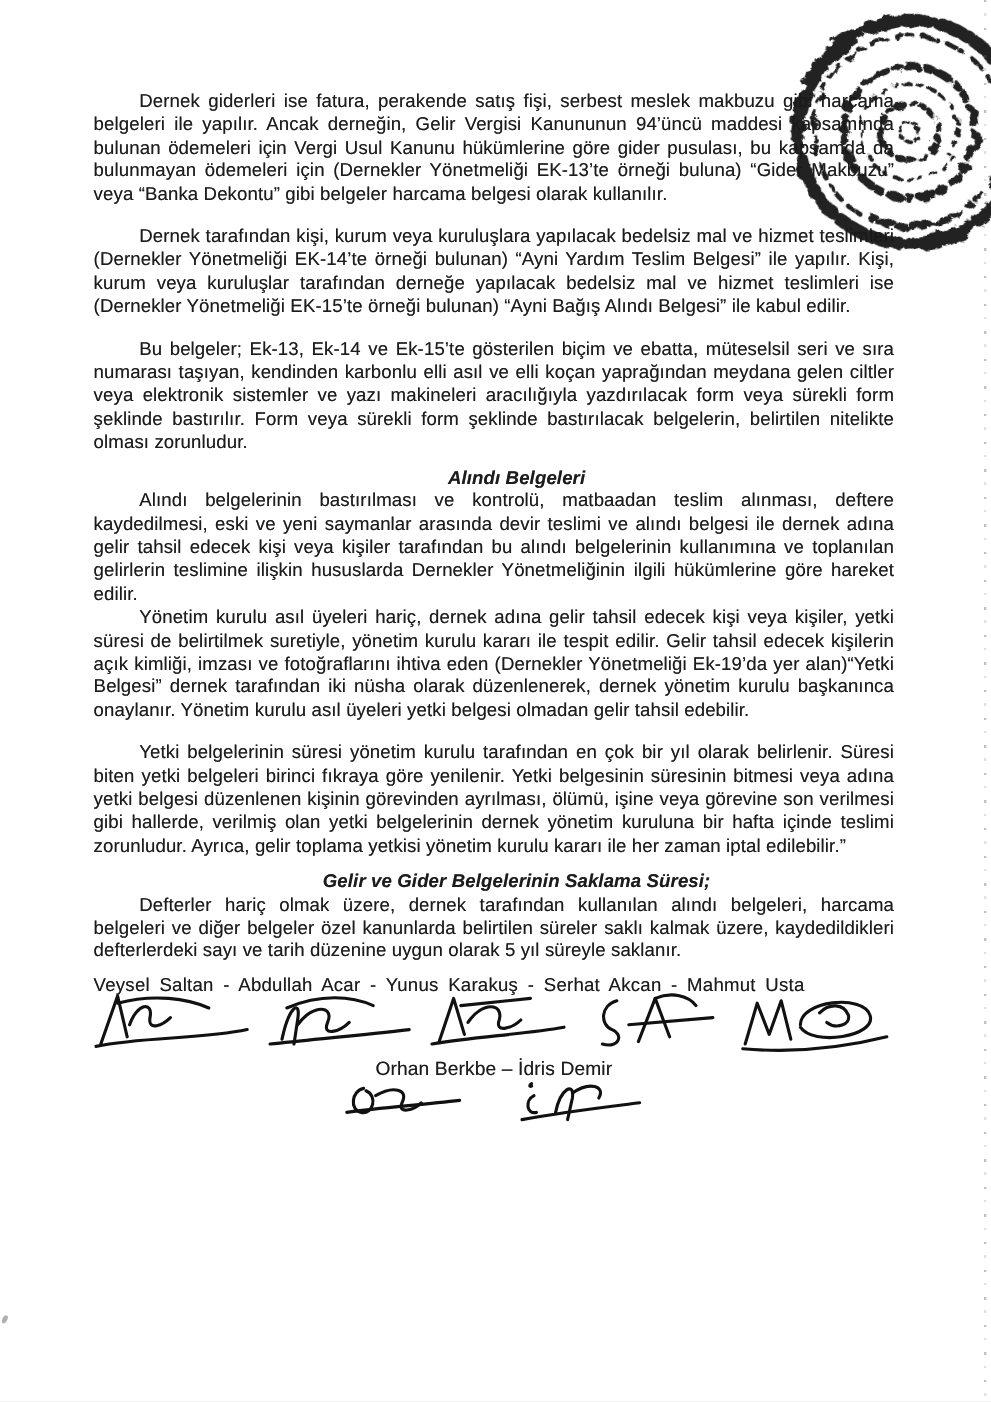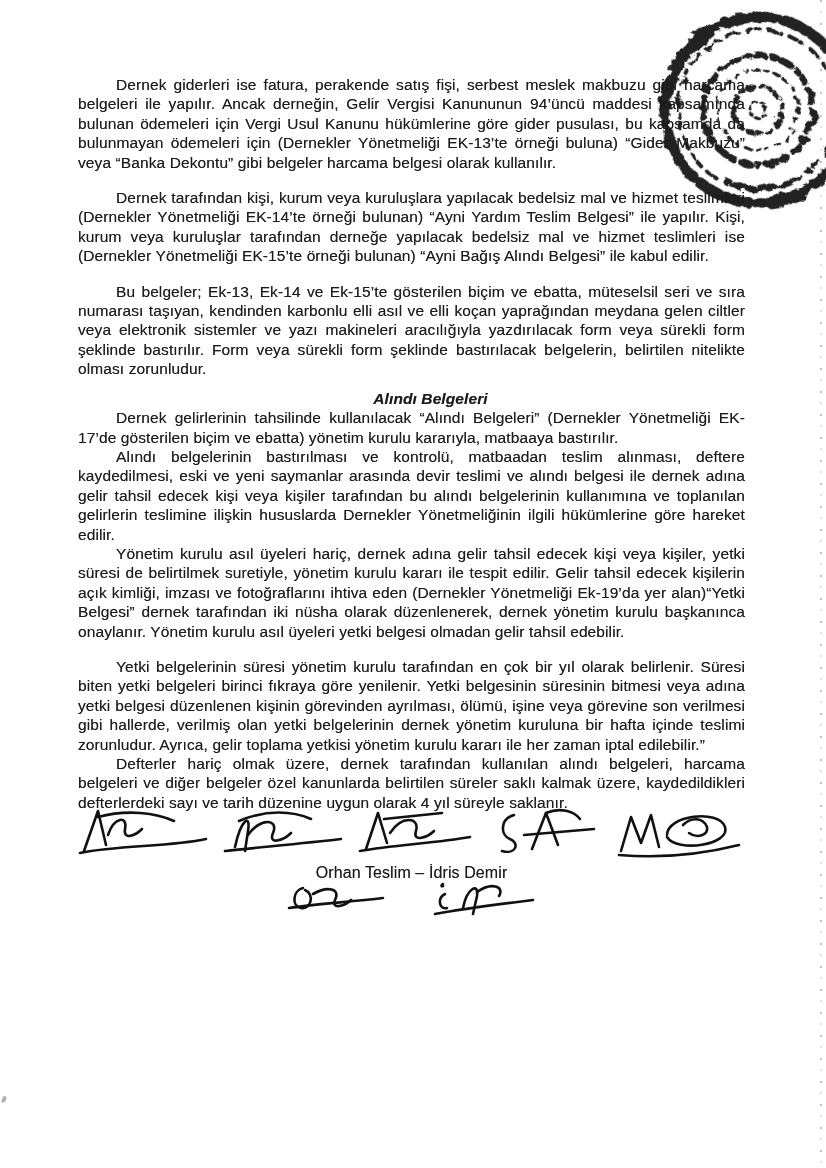--- a/index.html
+++ b/index.html
@@ -124,32 +124,33 @@
   <div class="content">
 
     <p class="block first">Dernek giderleri ise fatura, perakende satış fişi, serbest meslek makbuzu gibi harcama belgeleri ile yapılır. Ancak derneğin, Gelir Vergisi Kanununun 94’üncü maddesi kapsamında bulunan ödemeleri için Vergi Usul Kanunu hükümlerine göre gider pusulası, bu kapsamda da bulunmayan ödemeleri için (Dernekler Yönetmeliği EK-13’te örneği buluna) “Gider Makbuzu” veya “Banka Dekontu” gibi belgeler harcama belgesi olarak kullanılır.</p>
 
     <p class="block">Dernek tarafından kişi, kurum veya kuruluşlara yapılacak bedelsiz mal ve hizmet teslimleri (Dernekler Yönetmeliği EK-14’te örneği bulunan) “Ayni Yardım Teslim Belgesi” ile yapılır. Kişi, kurum veya kuruluşlar tarafından derneğe yapılacak bedelsiz mal ve hizmet teslimleri ise (Dernekler Yönetmeliği EK-15’te örneği bulunan) “Ayni Bağış Alındı Belgesi” ile kabul edilir.</p>
 
     <p class="block">Bu belgeler; Ek-13, Ek-14 ve Ek-15’te gösterilen biçim ve ebatta, müteselsil seri ve sıra numarası taşıyan, kendinden karbonlu elli asıl ve elli koçan yaprağından meydana gelen ciltler veya elektronik sistemler ve yazı makineleri aracılığıyla yazdırılacak form veya sürekli form şeklinde bastırılır. Form veya sürekli form şeklinde bastırılacak belgelerin, belirtilen nitelikte olması zorunludur.</p>
 
     <p class="block heading">Alındı Belgeleri</p>
 
-    <p class="block tight">Dernek gelirlerinin tahsilinde kullanılacak “Alındı Belgeleri” (Dernekler Yönetmeliği EK- 17’de gösterilen biçim ve ebatta) yönetim kurulu kararıyla, matbaaya bastırılır.</p>
 
     <p class="block tight">Alındı belgelerinin bastırılması ve kontrolü, matbaadan teslim alınması, deftere kaydedilmesi, eski ve yeni saymanlar arasında devir teslimi ve alındı belgesi ile dernek adına gelir tahsil edecek kişi veya kişiler tarafından bu alındı belgelerinin kullanımına ve toplanılan gelirlerin teslimine ilişkin hususlarda Dernekler Yönetmeliğinin ilgili hükümlerine göre hareket edilir.</p>
 
 
     <p class="block tight">Yönetim kurulu asıl üyeleri hariç, dernek adına gelir tahsil edecek kişi veya kişiler, yetki süresi de belirtilmek suretiyle, yönetim kurulu kararı ile tespit edilir. Gelir tahsil edecek kişilerin açık kimliği, imzası ve fotoğraflarını ihtiva eden (Dernekler Yönetmeliği Ek-19’da yer alan)“Yetki Belgesi” dernek tarafından iki nüsha olarak düzenlenerek, dernek yönetim kurulu başkanınca onaylanır. Yönetim kurulu asıl üyeleri yetki belgesi olmadan gelir tahsil edebilir.</p>
 
     <p class="block">Yetki belgelerinin süresi yönetim kurulu tarafından en çok bir yıl olarak belirlenir. Süresi biten yetki belgeleri birinci fıkraya göre yenilenir. Yetki belgesinin süresinin bitmesi veya adına yetki belgesi düzenlenen kişinin görevinden ayrılması, ölümü, işine veya görevine son verilmesi gibi hallerde, verilmiş olan yetki belgelerinin dernek yönetim kuruluna bir hafta içinde teslimi zorunludur. Ayrıca, gelir toplama yetkisi yönetim kurulu kararı ile her zaman iptal edilebilir.”</p>
 
-
-    <p class="block tight">Defterler hariç olmak üzere, dernek tarafından kullanılan alındı belgeleri, harcama belgeleri ve diğer belgeler özel kanunlarda belirtilen süreler saklı kalmak üzere, kaydedildikleri defterlerdeki sayı ve tarih düzenine uygun olarak 4 yıl süreyle saklanır.</p>
-
+    <p class="block heading">Gelir ve Gider Belgelerinin Saklama Süresi;</p>
+
+    <p class="block tight">Defterler hariç olmak üzere, dernek tarafından kullanılan alındı belgeleri, harcama belgeleri ve diğer belgeler özel kanunlarda belirtilen süreler saklı kalmak üzere, kaydedildikleri defterlerdeki sayı ve tarih düzenine uygun olarak 5 yıl süreyle saklanır.</p>
+
+    <div class="block names-line">Veysel Saltan - Abdullah Acar - Yunus Karakuş - Serhat Akcan - Mahmut Usta</div>
 
     <div class="sig-row">
       <svg class="sig" width="132" height="58" viewBox="0 0 132 58" aria-hidden="true">
         <path d="M6 46 L20 6 L28 40"></path>
         <path d="M30 30 C36 12 50 10 47 24 C45 36 58 30 64 24"></path>
         <path d="M20 12 C50 4 78 8 96 16"></path>
         <path d="M2 48 C40 40 92 42 128 34"></path>
       </svg>
       <svg class="sig" width="122" height="58" viewBox="0 0 122 58" aria-hidden="true">
         <path d="M12 42 C18 14 28 8 25 26 L22 46"></path>
@@ -170,21 +171,21 @@
         <path d="M34 30 L104 24"></path>
       </svg>
       <svg class="sig" width="130" height="58" viewBox="0 0 130 58" aria-hidden="true">
         <path d="M6 46 L16 12 L26 38 L36 10 L44 42"></path>
         <path d="M52 30 C52 10 104 4 110 22 C116 40 62 48 52 32"></path>
         <path d="M68 20 C76 12 88 12 92 22 C94 30 82 34 74 28"></path>
         <path d="M4 50 C50 54 92 48 124 40"></path>
       </svg>
     </div>
 
-    <div class="block names-line2">Orhan Teslim – İdris Demir</div>
+    <div class="block names-line2">Orhan Berkbe – İdris Demir</div>
 
     <div class="sig-row2">
       <svg class="sig" width="100" height="46" viewBox="0 0 100 46" aria-hidden="true">
         <path d="M16 10 C6 12 4 28 14 30 C24 32 28 16 18 12"></path>
         <path d="M26 16 C40 8 54 10 48 22 C44 32 58 28 64 22"></path>
         <path d="M2 30 C30 26 62 24 96 20"></path>
       </svg>
       <svg class="sig" width="104" height="46" viewBox="0 0 104 46" aria-hidden="true">
         <path d="M10 6 C8 7 8 9 10 8"></path>
         <path d="M12 16 C4 20 6 32 14 30"></path>

